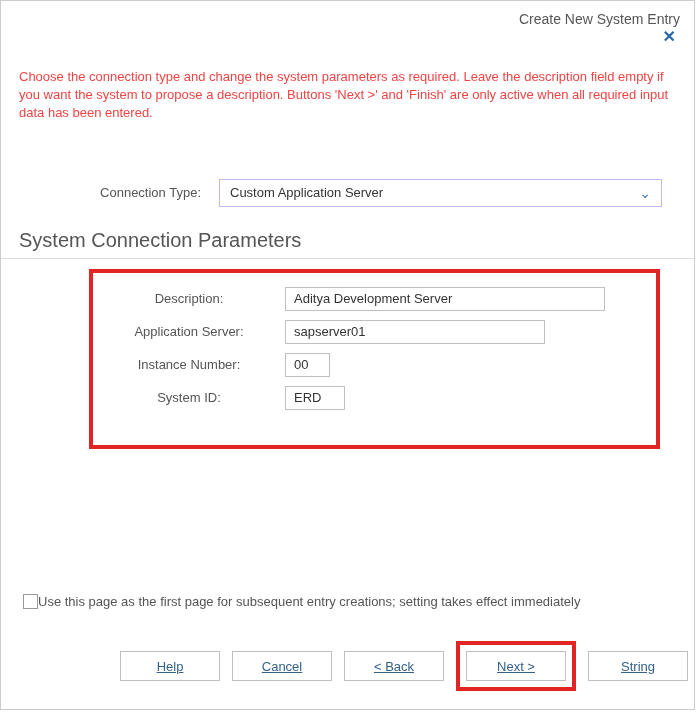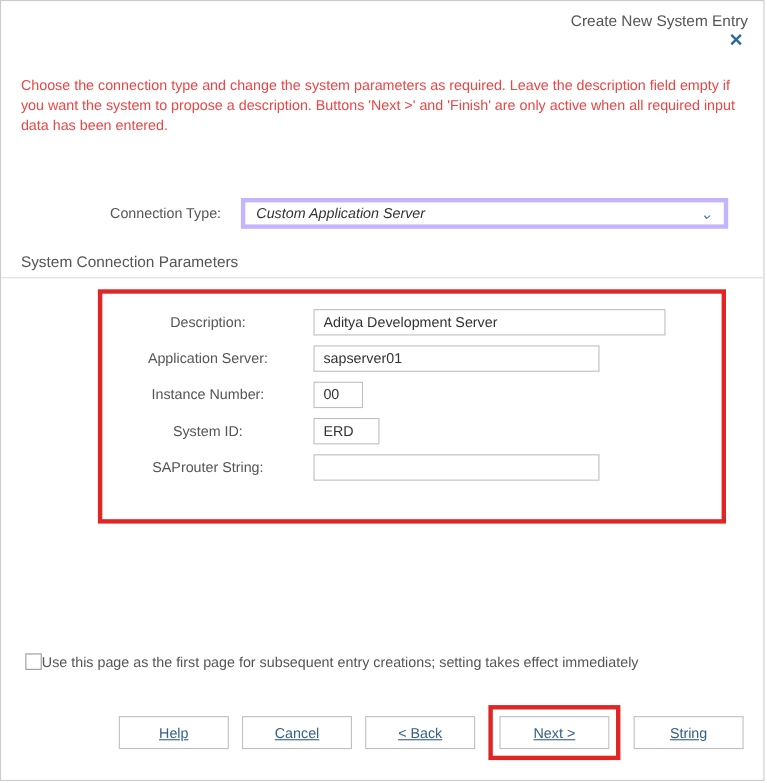--- a/index.html
+++ b/index.html
@@ -53,36 +53,35 @@
     .conn-label {
       width: 200px;
       text-align: right;
       padding-right: 18px;
       color: #555;
     }
     .select-wrap {
       flex: 1;
       display: flex;
       align-items: center;
-      border: 4px solid #c4b5fd;
+      border: 1px solid #c4b5fd;
       height: 28px;
       padding: 0 10px;
       background: #fff;
       cursor: pointer;
       justify-content: space-between;
       margin-right: 14px;
-      font-style: italic;
     }
     .select-val { color: #333; }
     .chev { color: #4a7fb9; font-size: 14px; }
     .section-header {
       margin-top: 22px;
       padding: 0 18px 6px 18px;
       color: #555;
-      font-size: 14px;
+      font-size: 20px;
       border-bottom: 1px solid #ddd;
     }
     .red-box {
       border: 4px solid #e12525;
       margin: 10px 34px 0 88px;
       padding: 14px 14px 26px 14px;
     }
     .form-row {
       display: flex;
       align-items: center;
@@ -117,21 +116,21 @@
     }
     .checkbox {
       width: 15px; height: 15px;
       border: 1px solid #999;
       background: #fff;
       cursor: pointer;
     }
     .button-row {
       position: absolute;
       bottom: 18px;
-      right: 18px;
+      right: 6px;
       display: flex;
       gap: 12px;
       align-items: center;
     }
     .btn {
       border: 1px solid #bfbfbf;
       background: #fff;
       height: 30px;
       min-width: 100px;
       color: #346187;
@@ -182,24 +181,20 @@
       <div class="form-label">Application Server:</div>
       <input type="text" style="width: 260px;" value="sapserver01">
     </div>
     <div class="form-row">
       <div class="form-label">Instance Number:</div>
       <input type="text" style="width: 45px;" value="00">
     </div>
     <div class="form-row">
       <div class="form-label">System ID:</div>
       <input type="text" style="width: 60px;" value="ERD">
-    </div>
-    <div class="form-row">
-      <div class="form-label">SAProuter String:</div>
-      <input type="text" class="focused-input" style="width: 260px;" value="">
     </div>
   </div>
 
   <div class="check-row">
     <div class="checkbox"></div>
     <div>Use this page as the first page for subsequent entry creations; setting takes effect immediately</div>
   </div>
 
   <div class="button-row">
     <button class="btn">Help</button>

